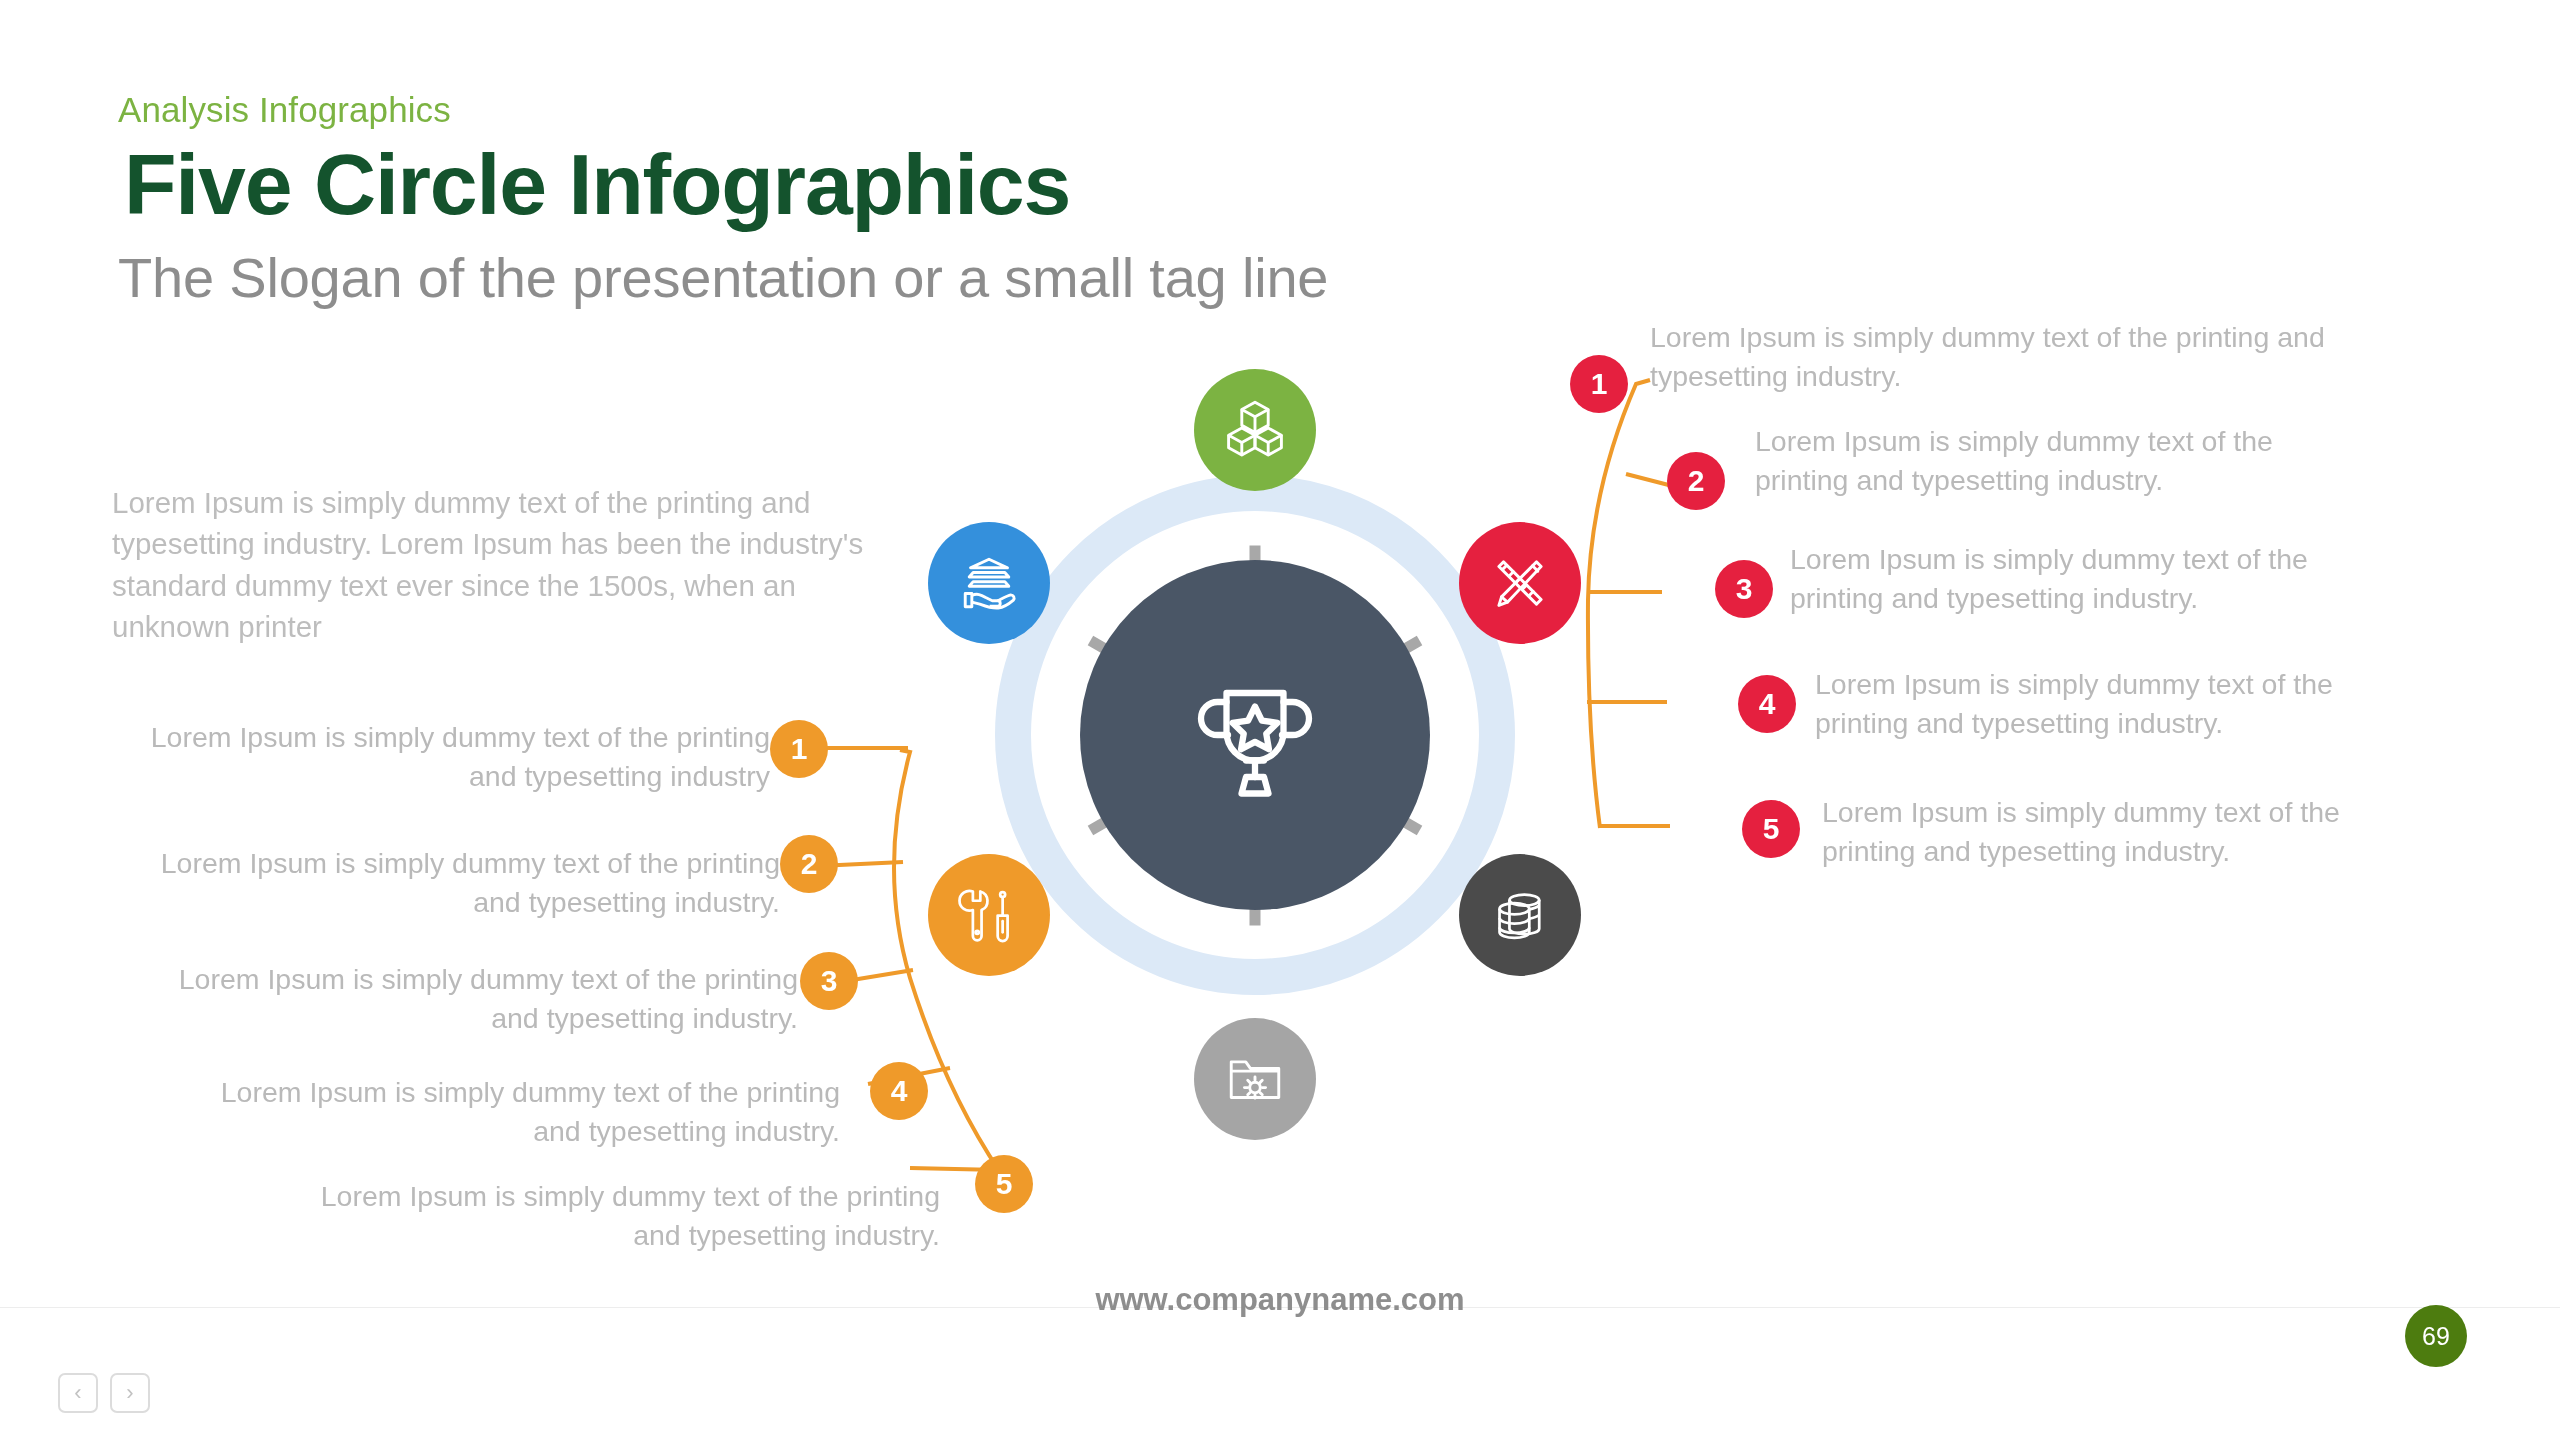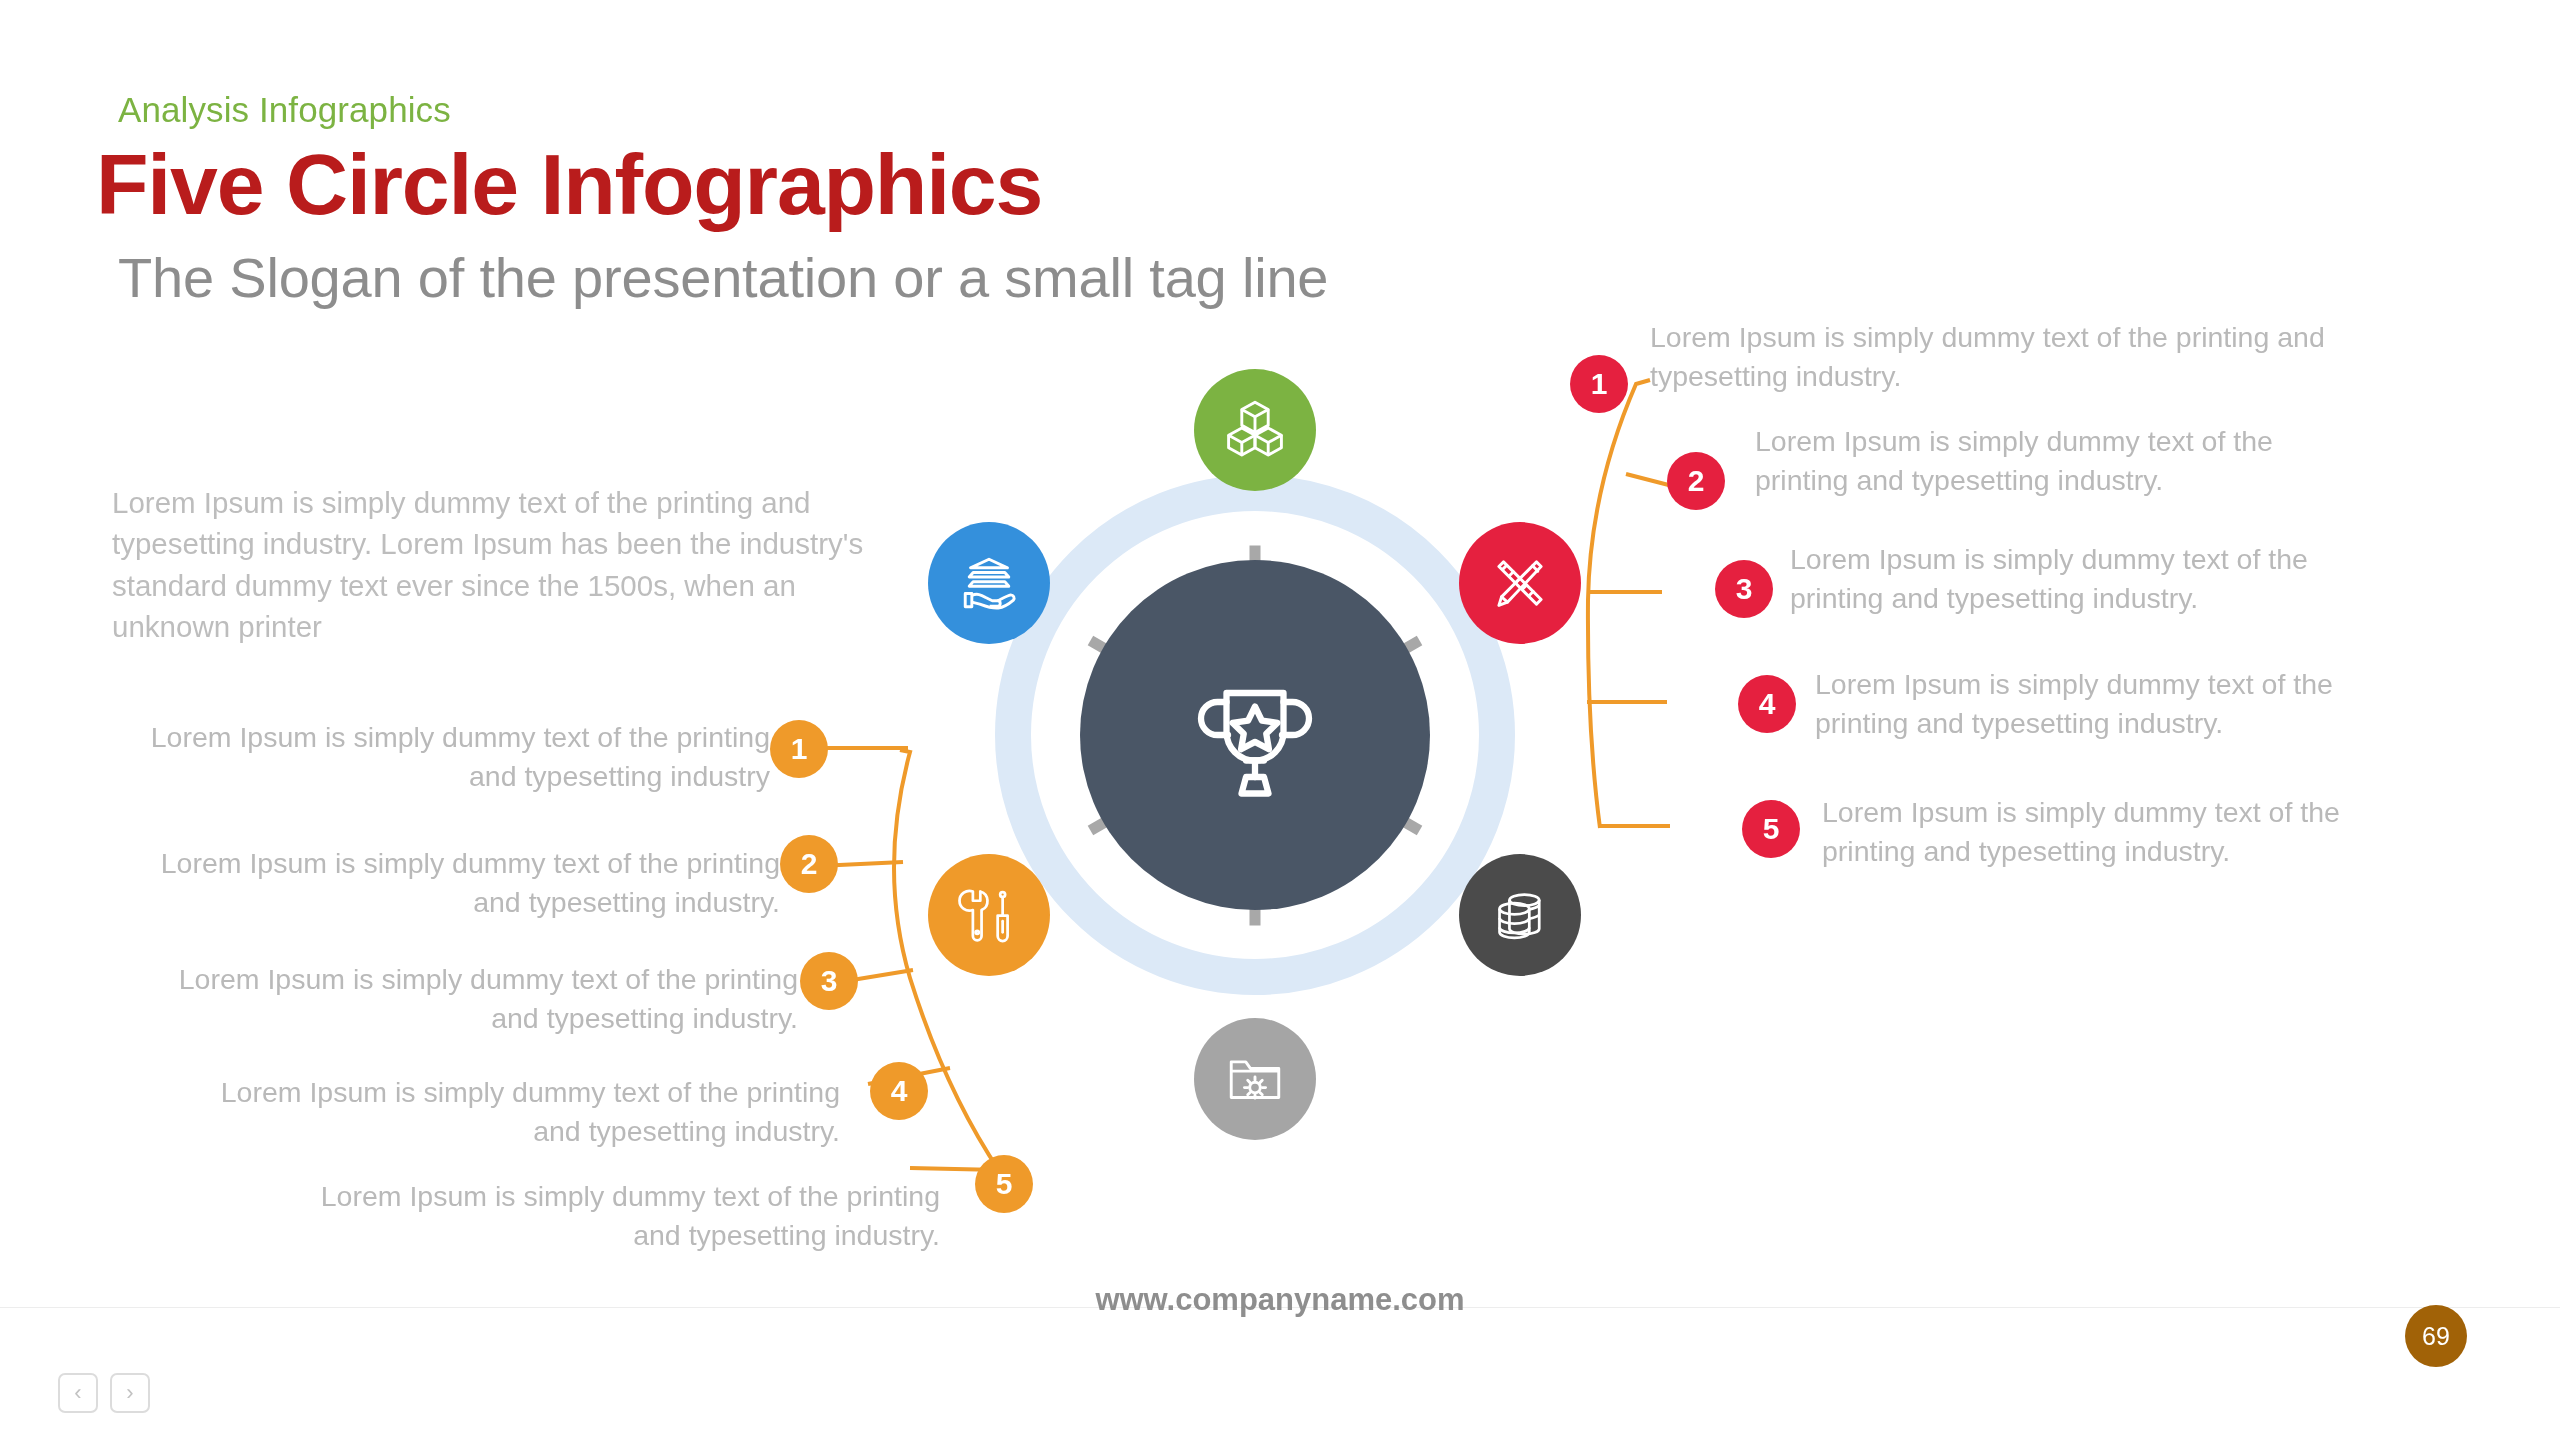--- a/index.html
+++ b/index.html
@@ -26,25 +26,25 @@
     position: absolute;
     left: 118px;
     top: 90px;
     font-size: 35px;
     color: #7cb342;
     letter-spacing: 0.1px;
     white-space: nowrap;
   }
   .slide-title {
     position: absolute;
-    left: 96px;
+    left: 124px;
     top: 135px;
     font-size: 86px;
     font-weight: bold;
-    color: #b91c1c;
+    color: #14532d;
     letter-spacing: -1.2px;
     white-space: nowrap;
     text-align: center;
   }
   .slogan {
     position: absolute;
     left: 118px;
     top: 245px;
     font-size: 56px;
     color: #8d8d8d;
@@ -208,21 +208,21 @@
     font-size: 26px;
     color: #c6c6c6;
   }
   .page-badge {
     position: absolute;
     left: 2405px;
     top: 1305px;
     width: 62px;
     height: 62px;
     border-radius: 50%;
-    background: #a16207;
+    background: #4d7c0f;
     color: #ffffff;
     font-size: 25px;
     display: flex;
     align-items: center;
     justify-content: center;
   }
 </style>
 </head>
 <body>
 

